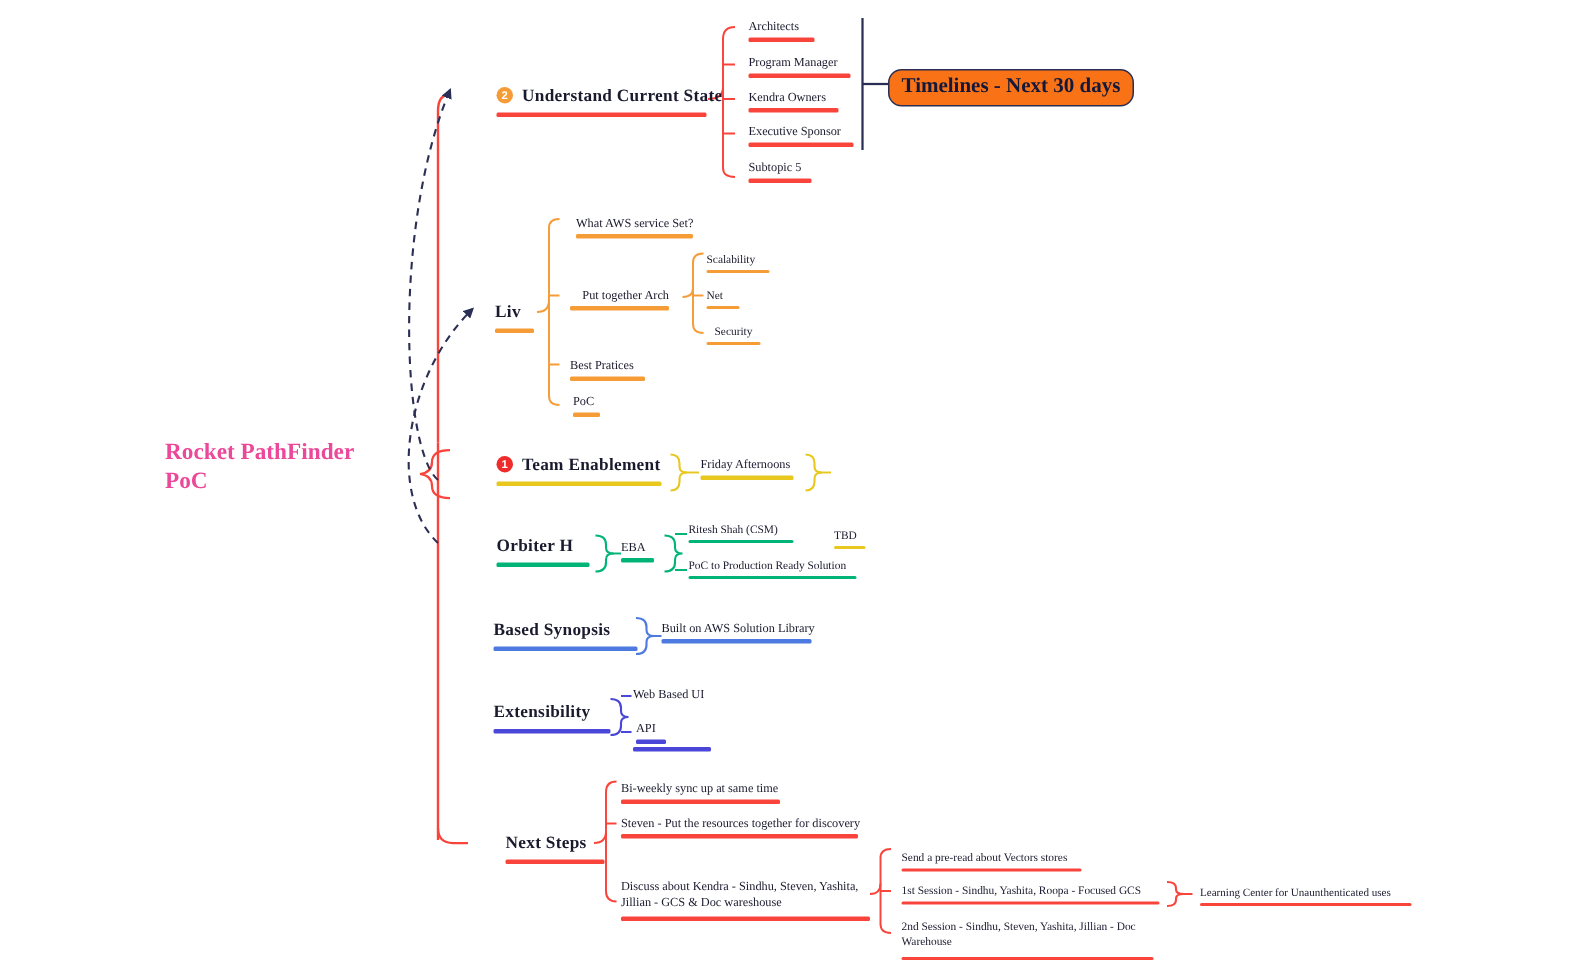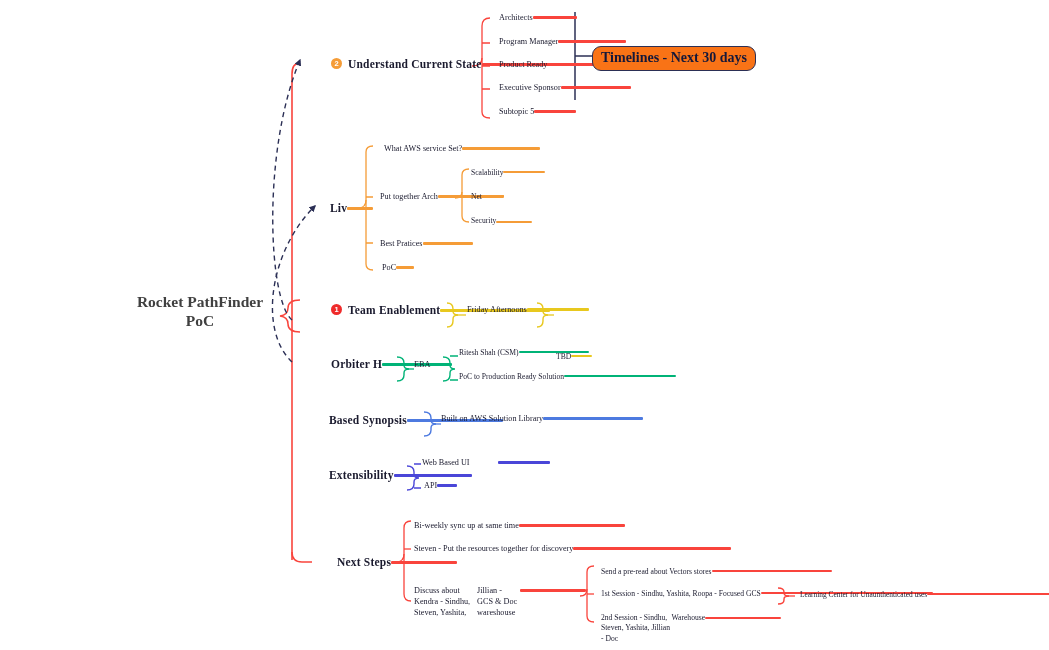--- a/index.html
+++ b/index.html
@@ -1,27 +1,27 @@
 <!DOCTYPE html>
 <html><head>
 <meta charset="utf-8">
 <style>
   html,body{margin:0;padding:0;background:#ffffff;}
   body{width:1049px;height:650px;overflow:hidden;
        font-family:"Liberation Serif","DejaVu Serif",serif;}
   #canvas{position:relative;width:1049px;height:650px;}
   svg.layer{position:absolute;left:0;top:0;width:1049px;height:650px;pointer-events:none;}
 
-  .node{position:absolute;display:flex;flex-direction:row;}
+  .node{position:absolute;display:flex;flex-direction:column;}
   .node .txt{white-space:nowrap;color:#1a1a2e;}
   .node .ul{height:3px;border-radius:1px;margin-top:3px;}
 
   
-  #root-node{position:absolute;left:110px;top:292px;width:180px;text-align:center;
-     font-size:15.5px;font-weight:bold;line-height:1.25;color:#404040;}
+  #root-node{position:absolute;left:110px;top:292px;width:180px;text-align:left;
+     font-size:15.5px;font-weight:bold;line-height:1.25;color:#ec4899;}
 
   
   .l1 .txt{font-size:11.5px;font-weight:bold;letter-spacing:.2px;}
   .l1 .ul{height:3.4px;}
   
   .l2 .txt{font-size:8.2px;font-weight:normal;}
   .l2 .ul{height:2.6px;}
   
   .l3 .txt{font-size:7.6px;}
   .l3 .ul{height:2.4px;}
@@ -122,21 +122,21 @@
 
   <div class="node l2" style="left:499px;top:13px;">
     <span class="txt">Architects</span>
     <div class="ul" style="background:#f9443c;width:44px;"></div>
   </div>
   <div class="node l2" style="left:499px;top:37px;">
     <span class="txt">Program Manager</span>
     <div class="ul" style="background:#f9443c;width:68px;"></div>
   </div>
   <div class="node l2" style="left:499px;top:60px;">
-    <span class="txt">Product Ready</span>
+    <span class="txt">Kendra Owners</span>
     <div class="ul" style="background:#f9443c;width:60px;"></div>
   </div>
   <div class="node l2" style="left:499px;top:83px;">
     <span class="txt">Executive Sponsor</span>
     <div class="ul" style="background:#f9443c;width:70px;"></div>
   </div>
   <div class="node l2" style="left:499px;top:107px;">
     <span class="txt">Subtopic 5</span>
     <div class="ul" style="background:#f9443c;width:42px;"></div>
   </div>

